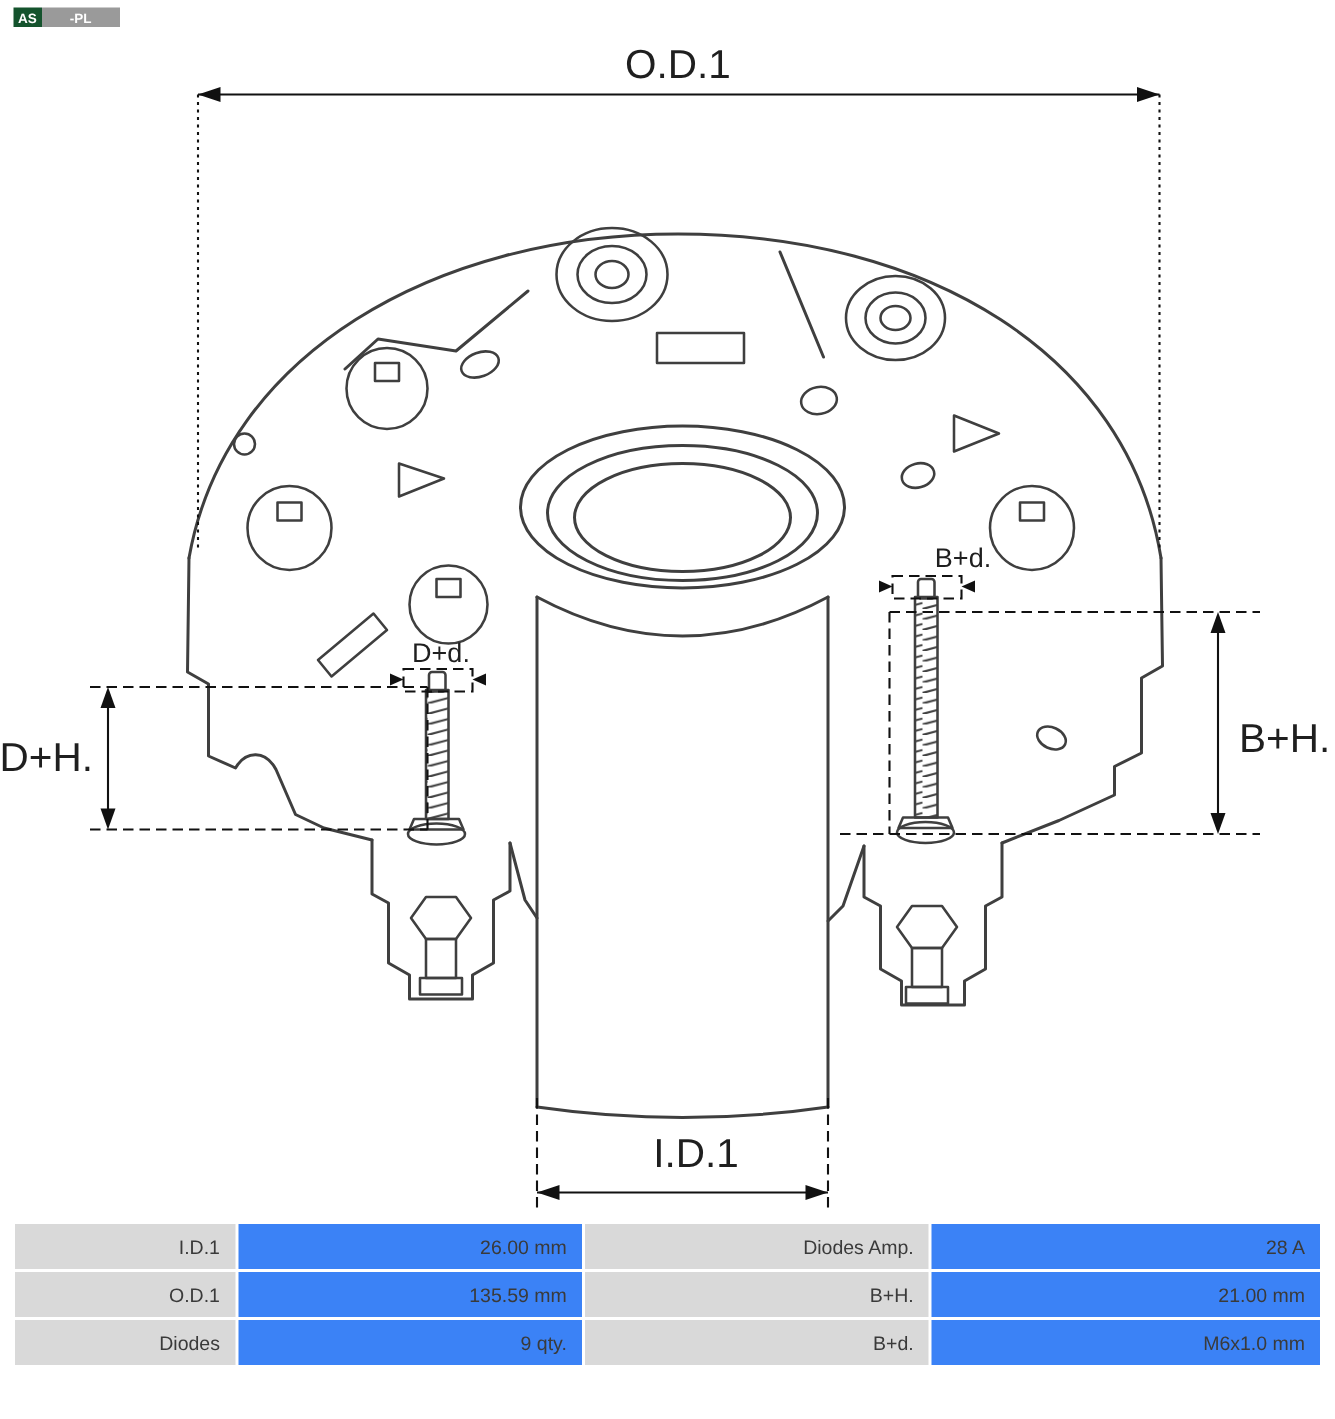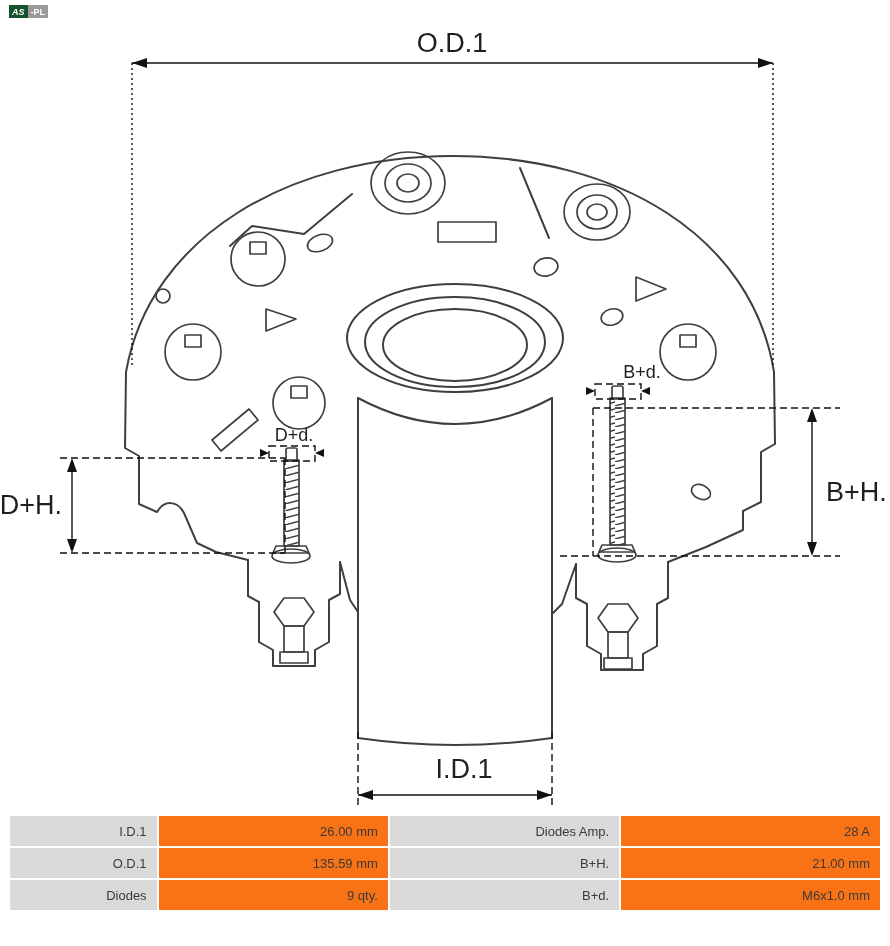--- a/index.html
+++ b/index.html
@@ -2,23 +2,23 @@
 <html><head>
 <meta charset="utf-8">
 <style>
   * { margin:0; padding:0; box-sizing:border-box; }
   body { background:#ffffff; font-family:"Liberation Sans", sans-serif; }
   .page { position:relative; width:890px; height:946px; background:#fff; overflow:hidden; }
 
   
   .logo { position:absolute; top:5px; left:9px; display:flex; height:13px; z-index:2; }
   .logo-as { background:#14532d; color:#fff; font-size:9px; font-weight:bold;
-             display:flex; align-items:center; padding:0 3px;font-style:italic; }
+             display:flex; align-items:center; padding:0 3px; }
   .logo-pl { background:#9a9a9a; color:#fff; font-size:9px; font-weight:bold;
-             display:flex; align-items:center; padding:0 3px; }
+             display:flex; align-items:center; padding:0 19px; }
 
   svg.drawing { display:block; }
   svg text { font-family:"Liberation Sans", sans-serif; fill:#1f1f1f; }
   .dim-lg { font-size:27px; }
   .dim-sm { font-size:18px; }
 
   .part g.outline { fill:none; stroke:#3f3f3f; stroke-width:2;
                     stroke-linejoin:round; stroke-linecap:round; }
   .part g.detail  { fill:none; stroke:#3f3f3f; stroke-width:1.7;
                     stroke-linejoin:round; stroke-linecap:round; }
@@ -27,21 +27,21 @@
   .dims polygon { fill:#111; stroke:none; }
   .dims .dotted { stroke-dasharray:2,3; }
   .dims .dashed { stroke-dasharray:7,4; }
 
   .part-code { margin:2px 0 2px 14px; line-height:20px; font-size:17px; color:#ed1c24; }
 
   table.spec-table { width:874px; margin:0 8px; border-collapse:separate;
                      border-spacing:2px; font-size:13px; color:#3a3a3a; }
   table.spec-table td { height:30px; padding:0 10px; text-align:right; vertical-align:middle; }
   td.label { background:#d9d9d9; }
-  td.value { background:#f97316; }
+  td.value { background:#3b82f6; }
 </style>
 </head>
 <body>
 
 <div class="page">
 
   <div class="logo">
     <span class="logo-as">AS</span>
     <span class="logo-pl">-PL</span>
   </div>

